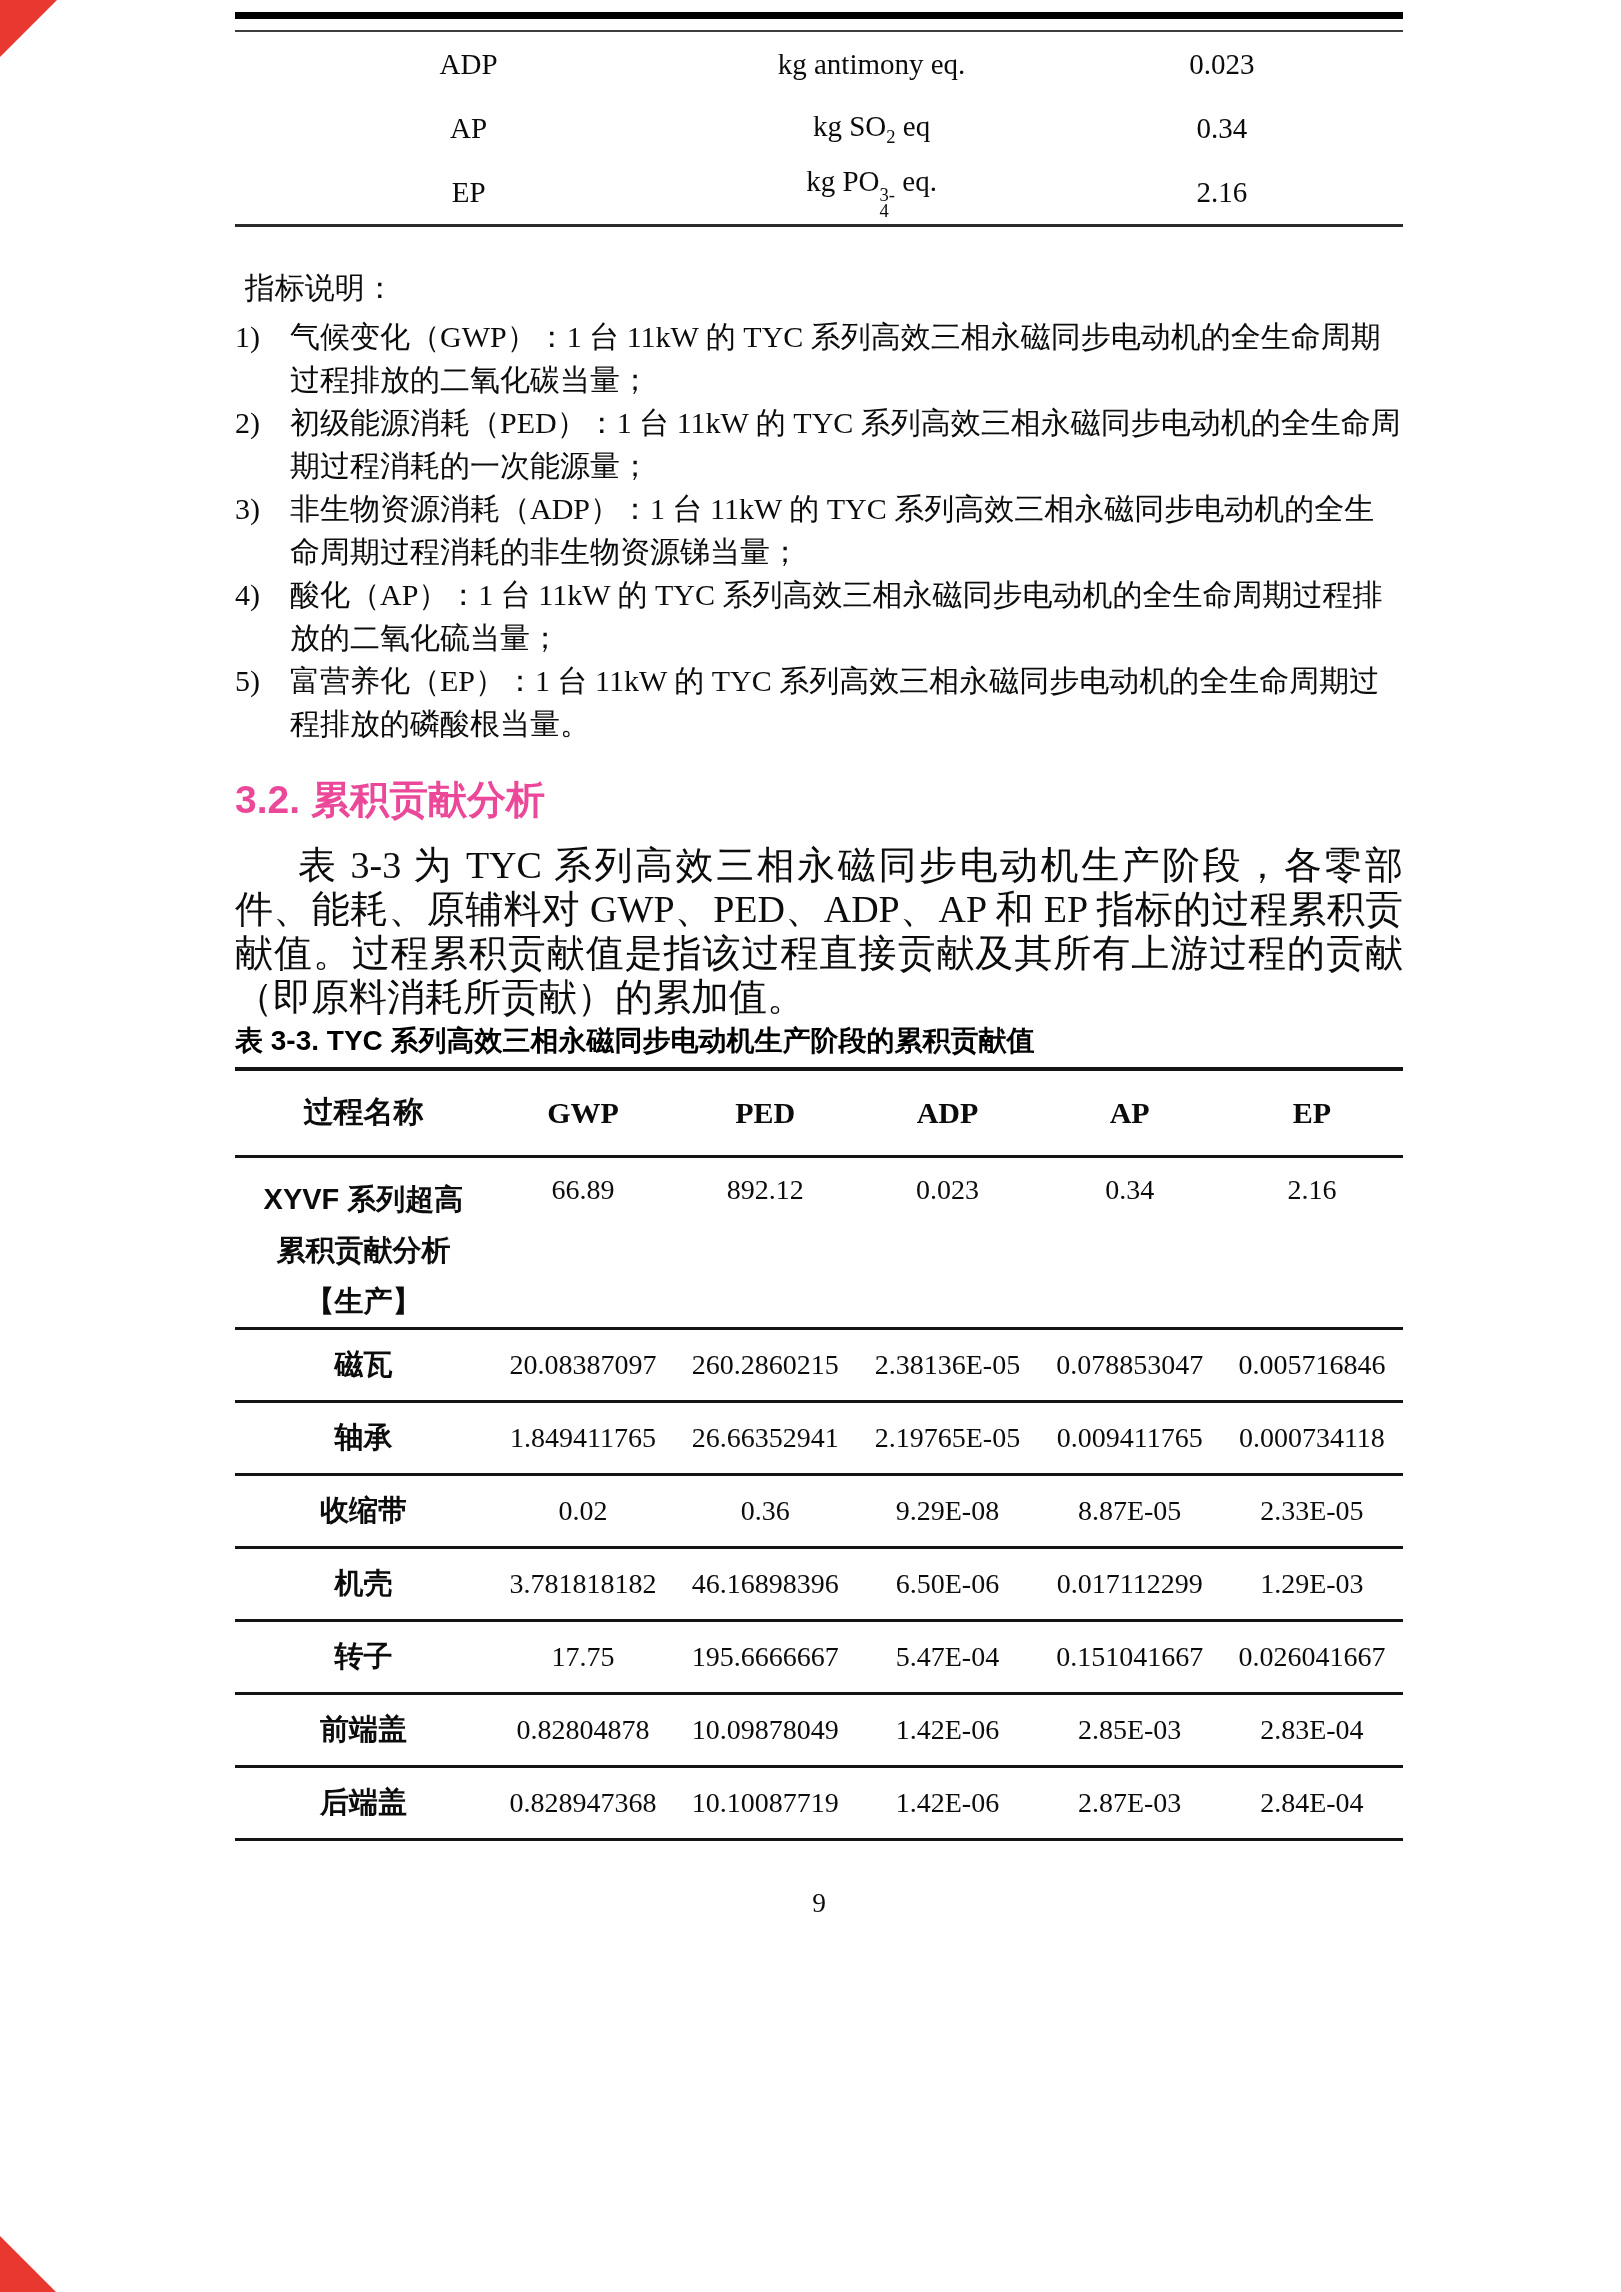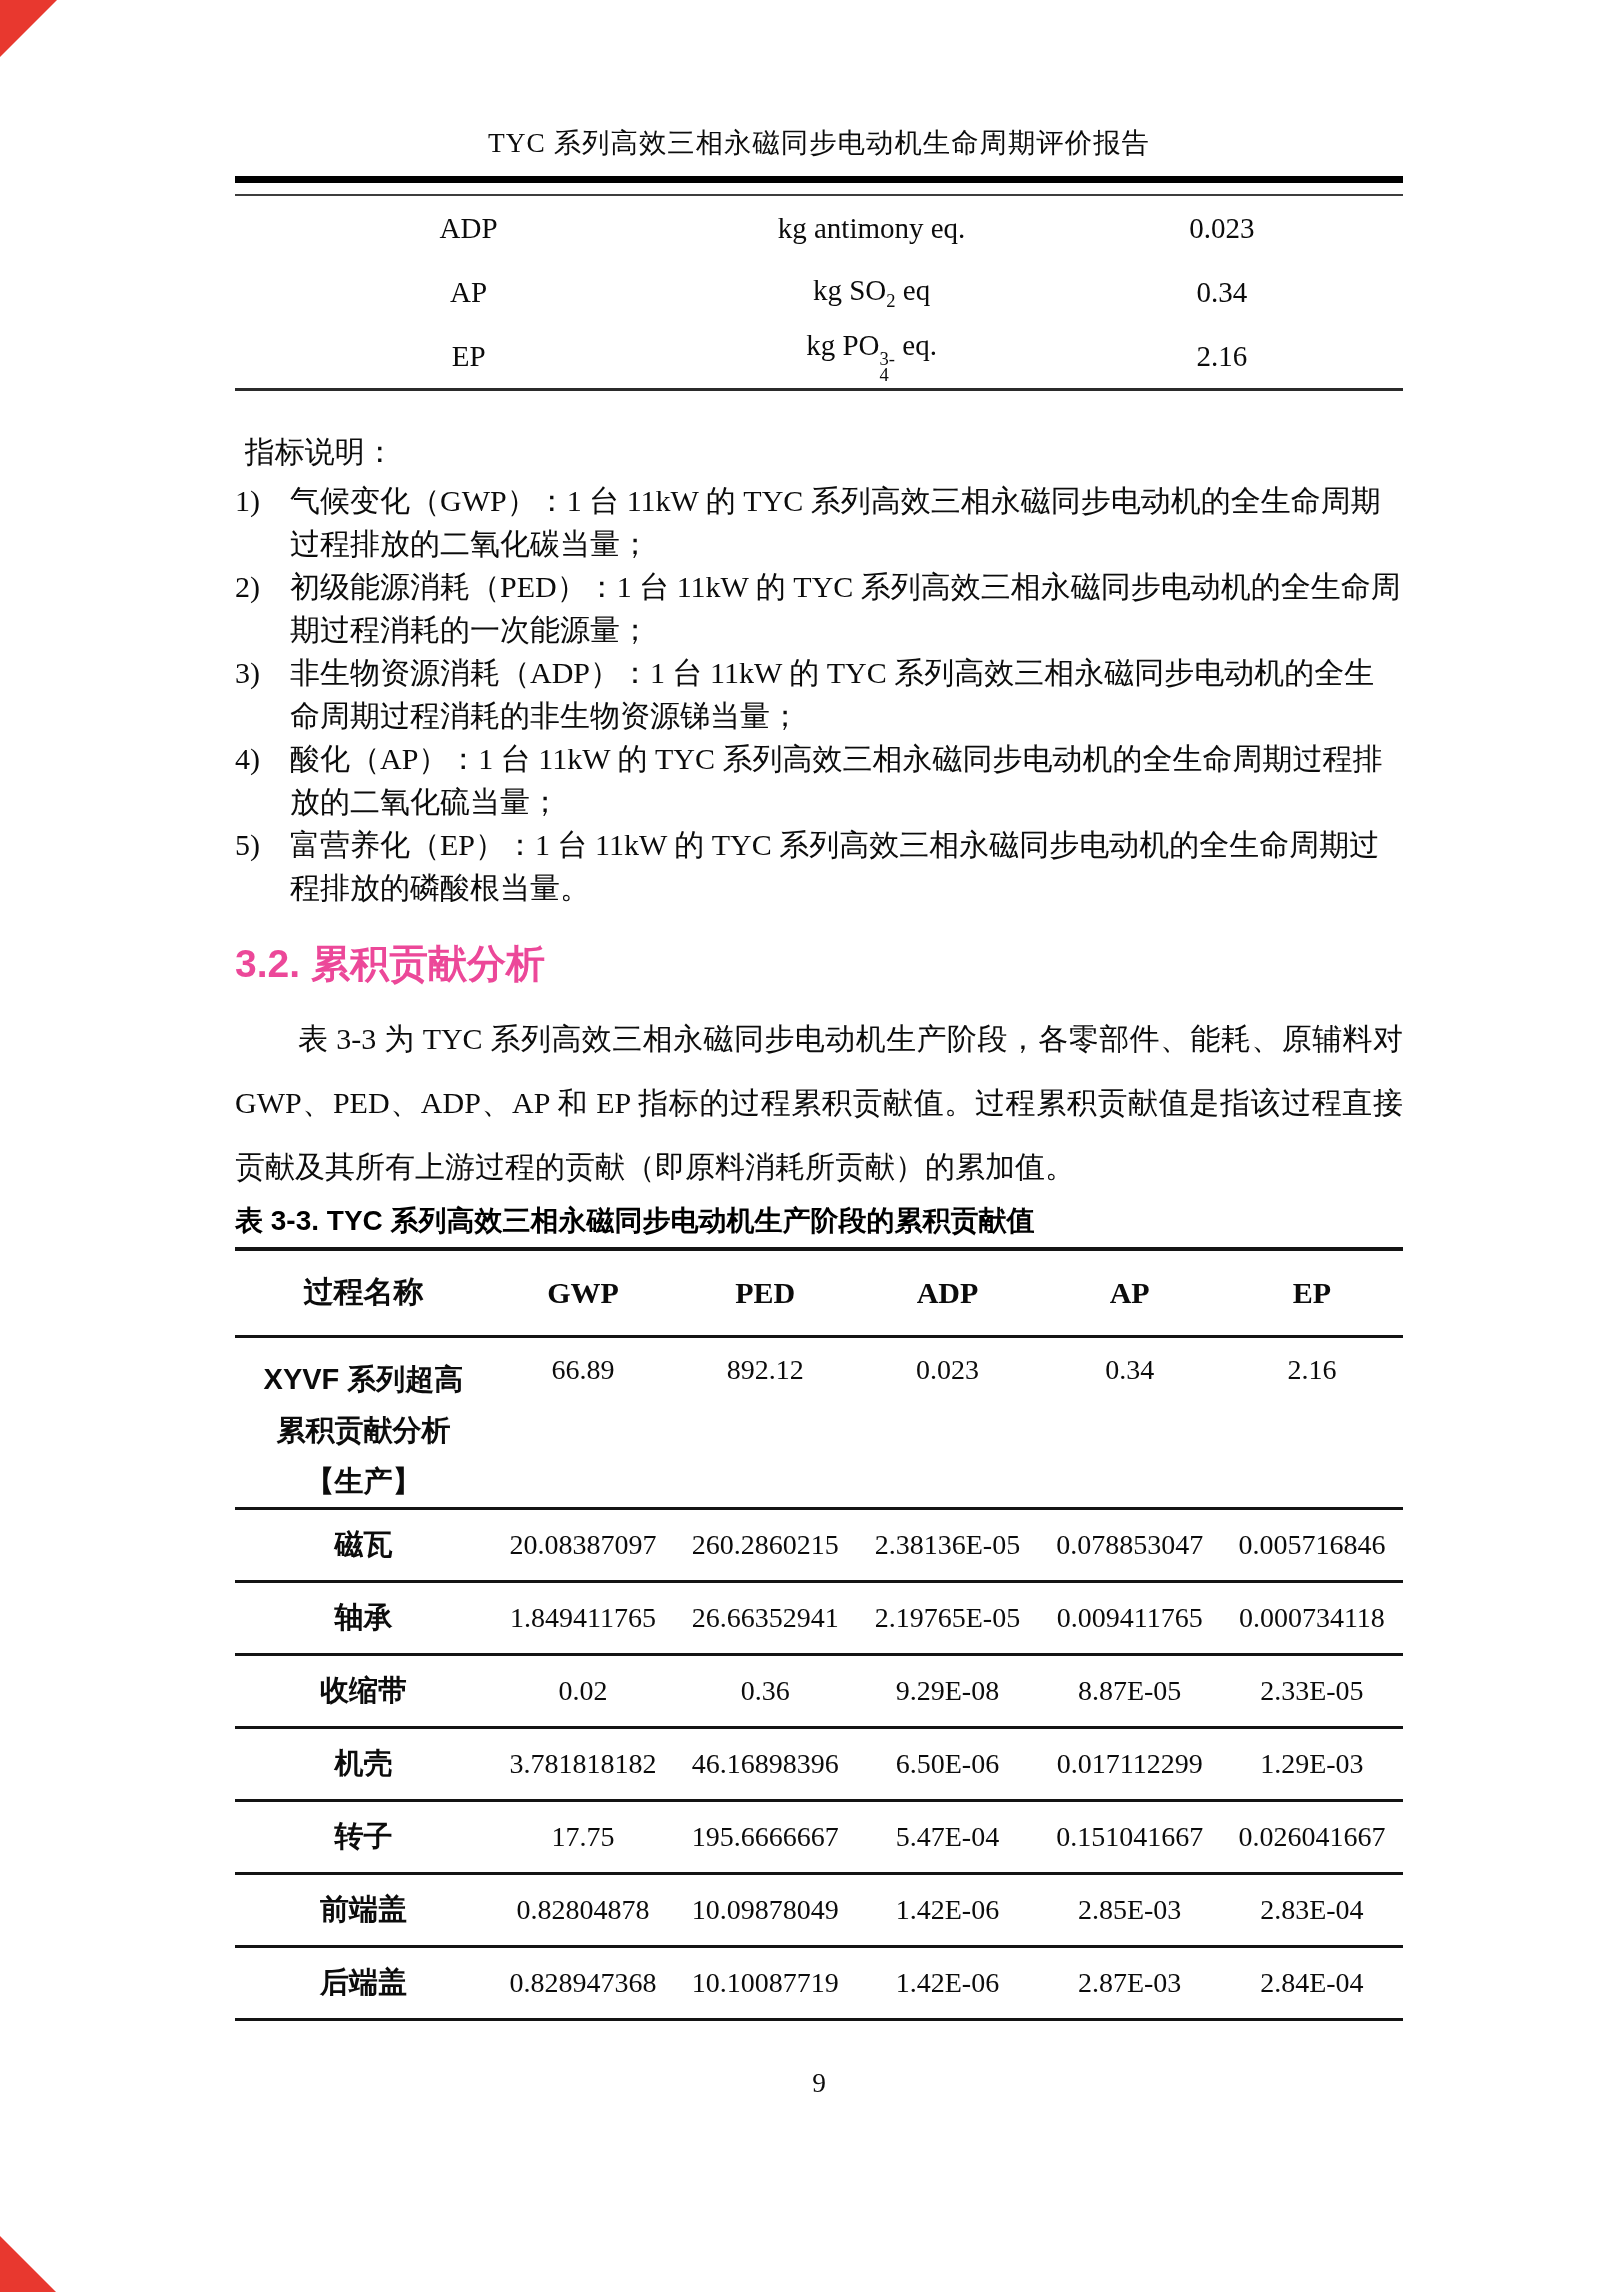--- a/index.html
+++ b/index.html
@@ -15,40 +15,39 @@
   .t1{margin-top:11.8px;border-top:2px solid #3d3d3d;border-bottom:3.9px solid #2b2b2b;}
   .t1 td{height:64px;text-align:center;vertical-align:middle;font-size:29px;padding:0;}
   .stack{display:inline-flex;flex-direction:column;align-items:flex-start;font-size:18.6px;line-height:16.7px;vertical-align:-9.8px;}
   .t1 sub{font-size:18.6px;}
   .notes-label{margin:39px 0 0 9.8px;line-height:43px;font-size:30px;}
   .note-list{margin-top:5.9px;}
   .note-item{display:flex;font-size:30px;line-height:43px;}
   .note-num{width:55px;flex:0 0 55px;}
   .note-text{flex:1;max-width:1113px;}
   .sec-heading{margin:29px 0 0 0;font:700 39px "Liberation Sans",sans-serif;line-height:51px;color:#ec4899;}
-  .para{margin:17.6px 0 0 0;font-size:30px;line-height:64px;text-indent:63px;text-align:justify;}
+  .para{margin:17.6px 0 0 0;font-size:38px;line-height:44px;text-indent:63px;text-align:justify;}
   .caption{margin:0;text-align:left;font:700 28px "Liberation Sans",sans-serif;line-height:43px;color:#000;}
   .t3{margin-top:5px;border-top:4.9px solid #141414;}
   .t3 tr{border-bottom:3.9px solid #141414;}
   .t3 th{height:84px;vertical-align:middle;text-align:center;font-size:30px;font-weight:700;padding:0;}
   .t3 th.name-h{font-family:"Liberation Sans",sans-serif;}
   .t3 td{height:70px;vertical-align:middle;text-align:center;font-size:28px;padding:0;}
   .t3 td.name-cell{font:700 29px "Liberation Sans",sans-serif;white-space:pre-line;line-height:51px;}
   .t3 tr.vtop td{vertical-align:top;padding-top:15.7px;}
   .page-num{margin-top:47px;text-align:center;font-size:27.4px;}
 </style>
 </head>
 <body>
 
 <div class="page">
   <div class="corner tl"></div>
   <div class="corner bl"></div>
 
   <div class="content">
-    <div class="doc-title">TYC 系列高效三相永磁同步电动机生命周期评价报告</div>
     <div class="head-rule"></div>
 
     <table class="t1">
       <colgroup>
           <col style="width:40%">
           <col style="width:29%">
           <col style="width:31%">
         </colgroup>
       <tbody id="t1body">
           <tr>

